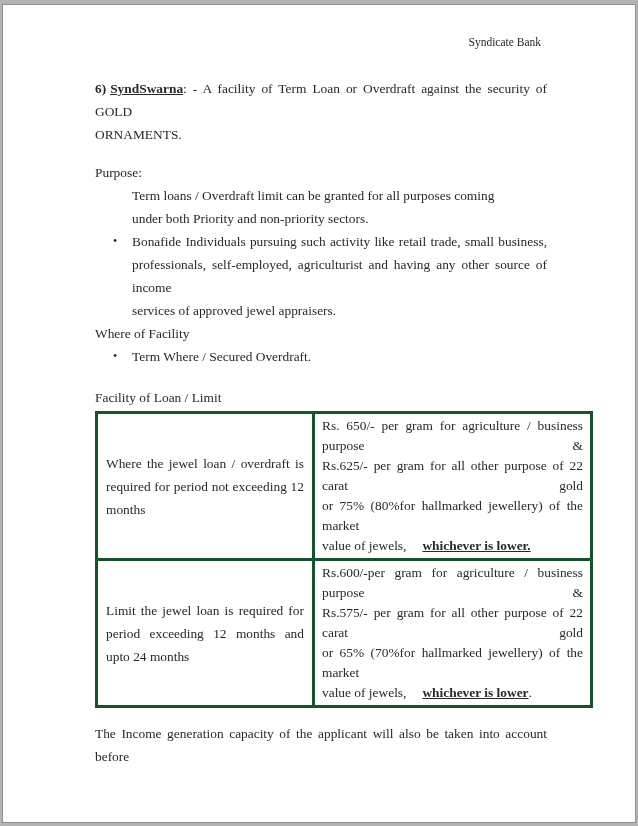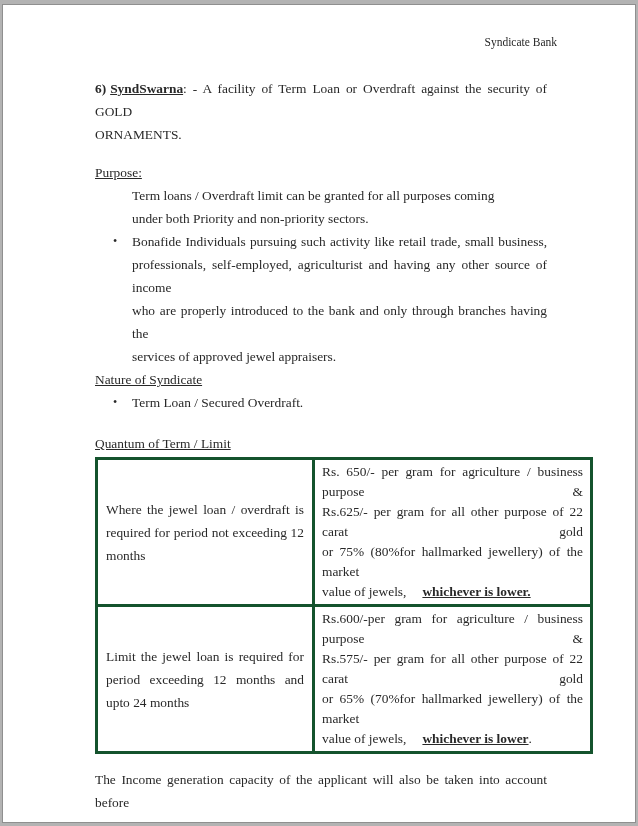--- a/index.html
+++ b/index.html
@@ -21,27 +21,27 @@
   .content {
     padding: 30px 42px 0 92px;
     font-size: 13.4px;
     line-height: 23px;
   }
   
   .t { margin-right: 46px; }
   .line { white-space: normal; }
   
   .j { text-align: justify; text-align-last: justify; }
-  .h { text-decoration: underline; }
+  .h { }
   .bu { font-weight: bold; text-decoration: underline; }
   .header-line {
     text-align: right;
     font-size: 11.5px;
     line-height: 14px;
-    margin-right: 36px;
+    margin-right: 52px;
   }
   .intro { margin-top: 28px; }
   .num { font-weight: bold; margin-right: 4px; }
   .title-b { font-weight: bold; text-decoration: underline; }
   .indent { padding-left: 37px; font-family: Liberation Serif, serif; }
   .bullet-item { position: relative; padding-left: 37px; }
   .bullet-dot {
     position: absolute; left: 18px; top: 0;
     font-size: 12px;
   }
@@ -90,31 +90,30 @@
     <div class="purpose-head h t">Purpose:</div>
     <div class="indent t">
       <div class="line">Term loans / Overdraft limit can be granted for all purposes coming</div>
       <div class="line">under both Priority and non-priority sectors.</div>
     </div>
 
     <div class="bullet-item t">
       <span class="bullet-dot">•</span>
       <div class="line j">Bonafide Individuals pursuing such activity like retail trade, small business,</div>
       <div class="line j">professionals, self-employed, agriculturist and having any other source of income</div>
-      <div class="line j">who are properly introduced to the bank and only through branches having the</div>
       <div class="line">services of approved jewel appraisers.</div>
     </div>
 
-    <div class="h t">Nature of Syndicate</div>
+    <div class="h t">Where of Facility</div>
     <div class="bullet-item t">
       <span class="bullet-dot">•</span>
-      <div class="line">Term Loan / Secured Overdraft.</div>
+      <div class="line">Term Where / Secured Overdraft.</div>
     </div>
 
-    <div class="quantum-head h t">Quantum of Term / Limit</div>
+    <div class="quantum-head h t">Facility of Loan / Limit</div>
 
     <table class="loan-table">
       <tbody>
         <tr>
           <td class="cell-left">
             <div class="line j">Where the jewel loan / overdraft is</div>
             <div class="line j">required for period not exceeding 12</div>
             <div class="line">months</div>
           </td>
           <td class="cell-right">

